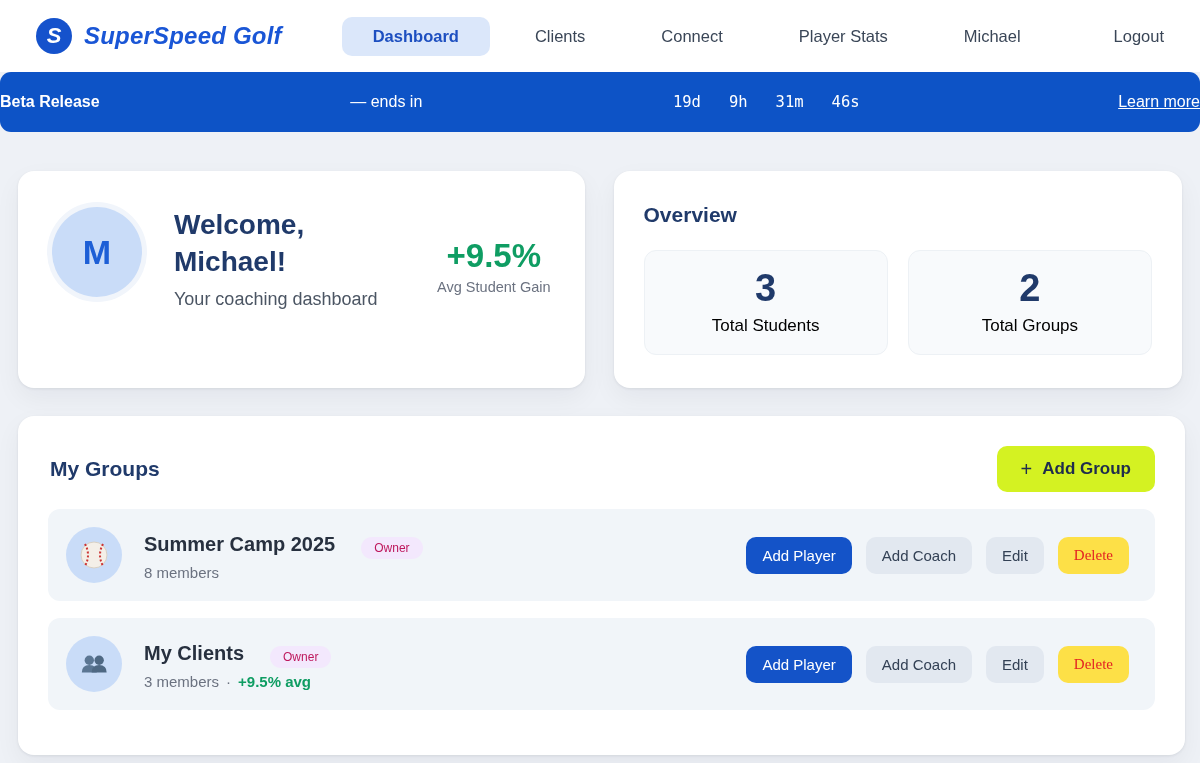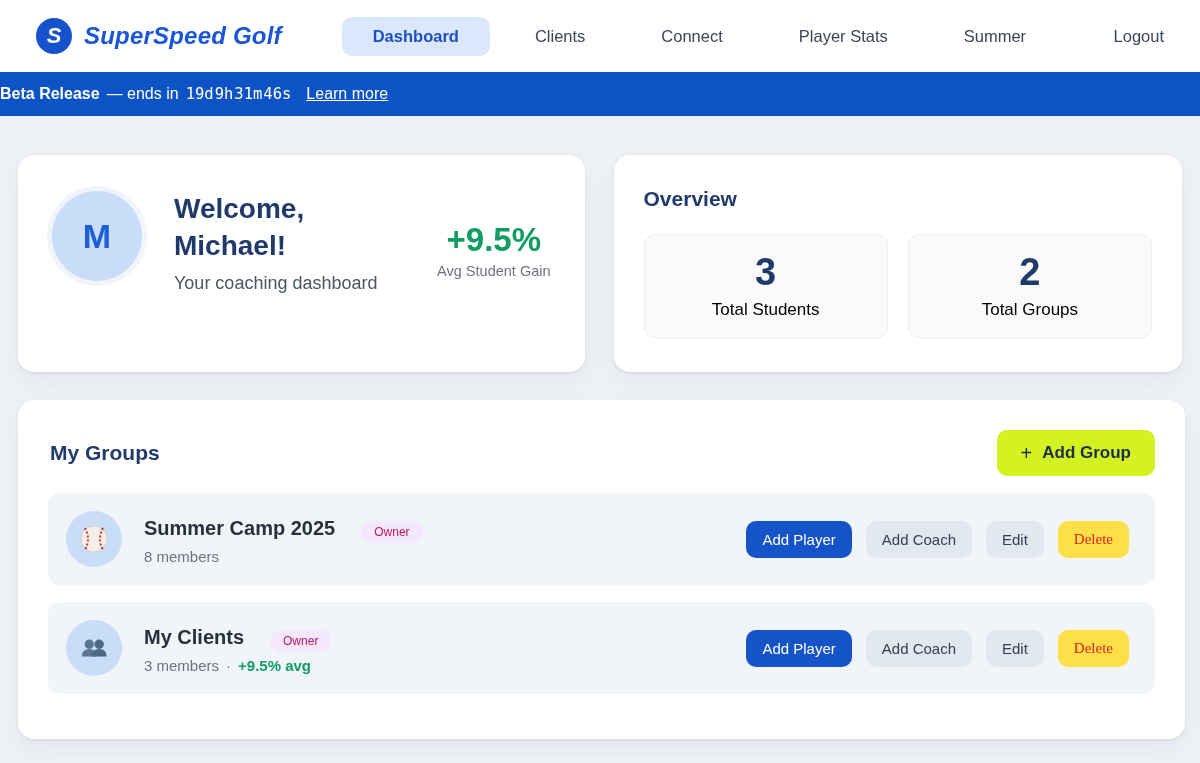--- a/index.html
+++ b/index.html
@@ -31,26 +31,26 @@
   .nav { display:flex; align-items:center; gap:14px; margin-left:60px; }
   .nav-item {
     font-size:16.5px; color:#3a4657; padding:10px 31px;
     border-radius:10px; cursor:pointer; white-space:nowrap;
   }
   .nav-item.active { background:#dbe7fa; color:#1d4fc0; font-weight:bold; }
   .logout { margin-left:auto; font-size:16.5px; color:#3a4657; cursor:pointer; }
 
   
   .banner {
-    height:44px; background:#0d53c6; color:#ffffff;
-    display:flex; align-items:center; justify-content:flex-start;
-    font-size:16px; gap:7px;
+    height:60px; background:#0d53c6; color:#ffffff;
+    display:flex; align-items:center; justify-content:space-between;
+    font-size:16px; gap:7px;border-radius:11px;
   }
   .banner b { font-weight:bold; }
-  .countdown { display:flex; gap:1px; font-family:"DejaVu Sans Mono", monospace; font-size:15.5px; }
+  .countdown { display:flex; gap:28px; font-family:"DejaVu Sans Mono", monospace; font-size:15.5px; }
   .learn-more { color:#fff; text-decoration:underline; margin-left:8px; cursor:pointer; }
 
   
   .main { padding:39px 18px 0 18px; }
   .top-row { display:flex; gap:29px; }
   .card {
     background:#ffffff; border-radius:16px;
     box-shadow:0 1px 3px rgba(16,24,40,.08), 0 10px 26px rgba(16,24,40,.05);
   }
 
@@ -130,21 +130,21 @@
 <div class="header">
   <div class="brand">
     <div class="brand-circle">S</div>
     <div class="brand-text">SuperSpeed Golf</div>
   </div>
   <div class="nav">
     <div class="nav-item active">Dashboard</div>
     <div class="nav-item">Clients</div>
     <div class="nav-item">Connect</div>
     <div class="nav-item">Player Stats</div>
-    <div class="nav-item">Summer</div>
+    <div class="nav-item">Michael</div>
   </div>
   <div class="logout">Logout</div>
 </div>
 
 <div class="banner">
   <b>Beta Release</b>
   <span>— ends in</span>
   <span class="countdown">
     <span>19d</span>
     <span>9h</span>

